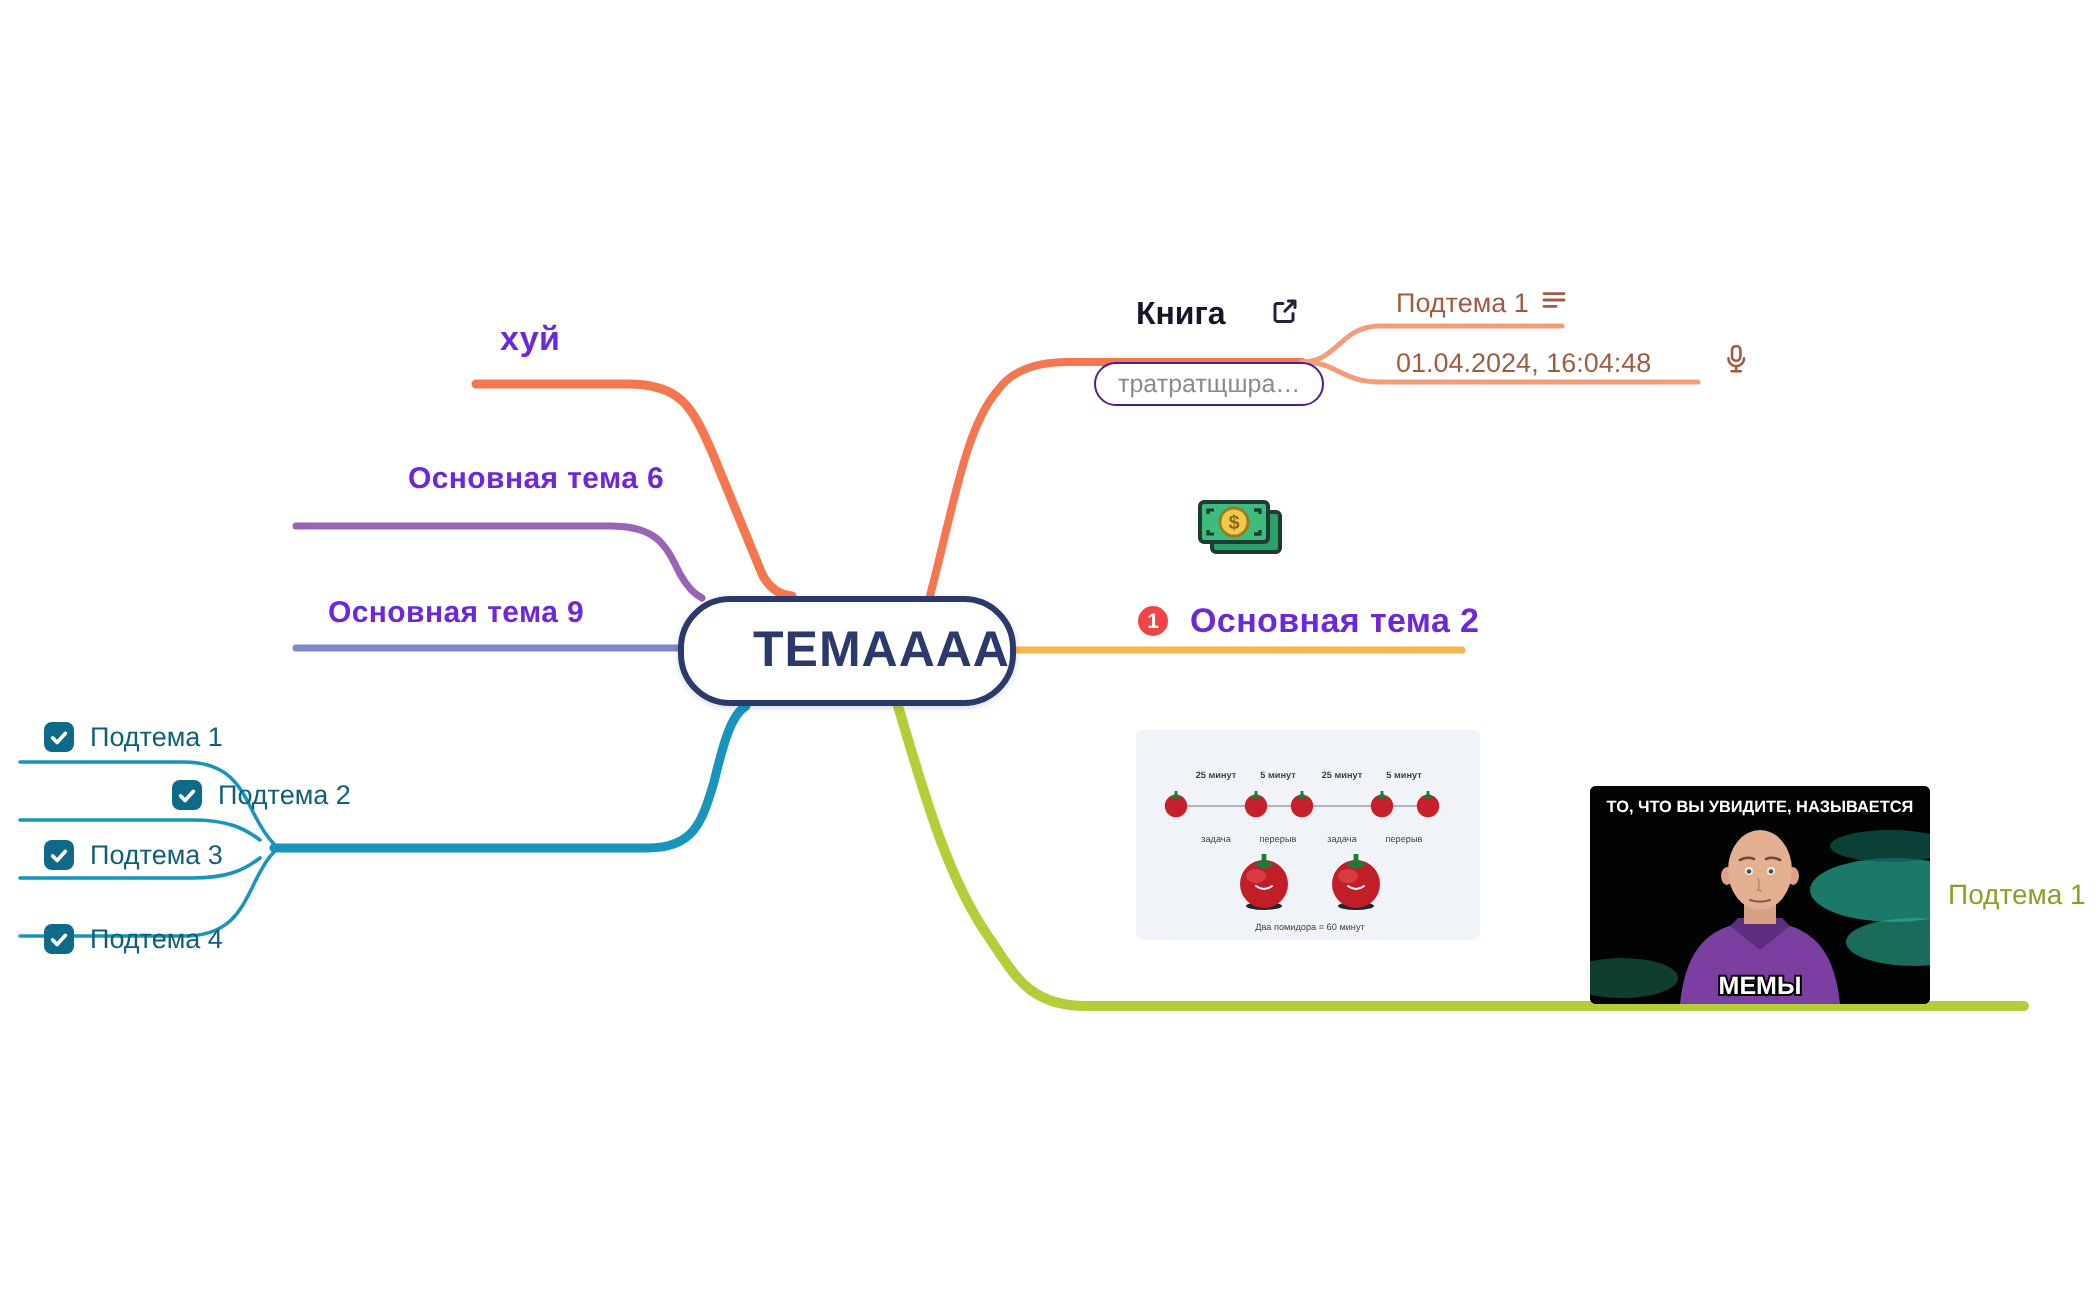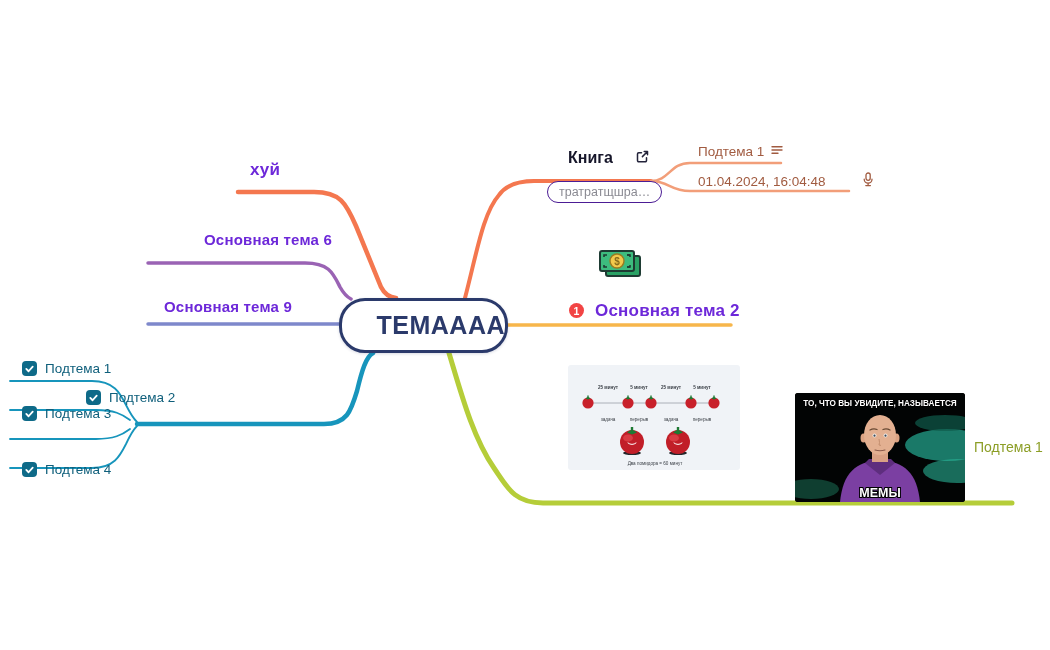--- a/index.html
+++ b/index.html
@@ -66,21 +66,21 @@
     <span class="sub-teal">Подтема 1</span>
   </div>
   <div class="sub-row" style="left:38px;top:389px;margin-left:48px;">
     <span class="checkbox">
       <svg width="11" height="11" viewBox="0 0 12 12">
           <path d="M2.5 6.5 l2.5 2.5 l4.5 -5" stroke="#fff" stroke-width="2" fill="none" stroke-linecap="round" stroke-linejoin="round"></path>
         </svg>
     </span>
     <span class="sub-teal">Подтема 2</span>
   </div>
-  <div class="sub-row" style="left:22px;top:405px;">
+  <div class="sub-row" style="left:22px;top:419px;">
     <span class="checkbox">
       <svg width="11" height="11" viewBox="0 0 12 12">
           <path d="M2.5 6.5 l2.5 2.5 l4.5 -5" stroke="#fff" stroke-width="2" fill="none" stroke-linecap="round" stroke-linejoin="round"></path>
         </svg>
     </span>
     <span class="sub-teal">Подтема 3</span>
   </div>
   <div class="sub-row" style="left:22px;top:461px;">
     <span class="checkbox">
       <svg width="11" height="11" viewBox="0 0 12 12">

